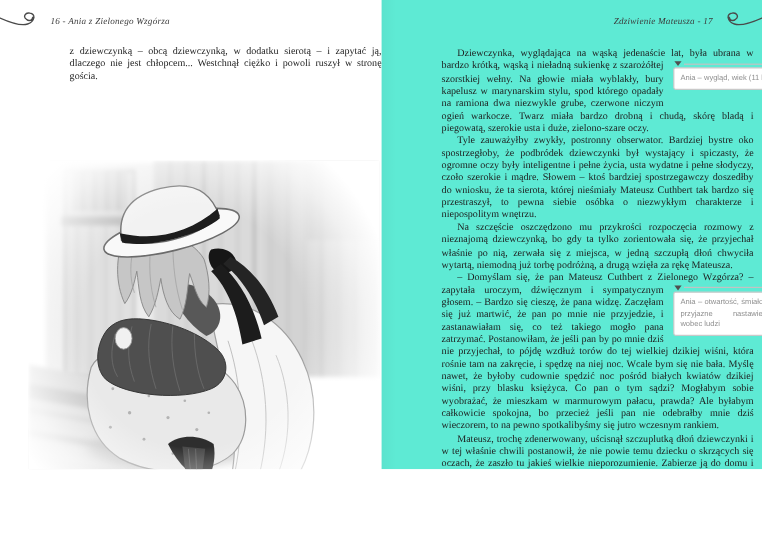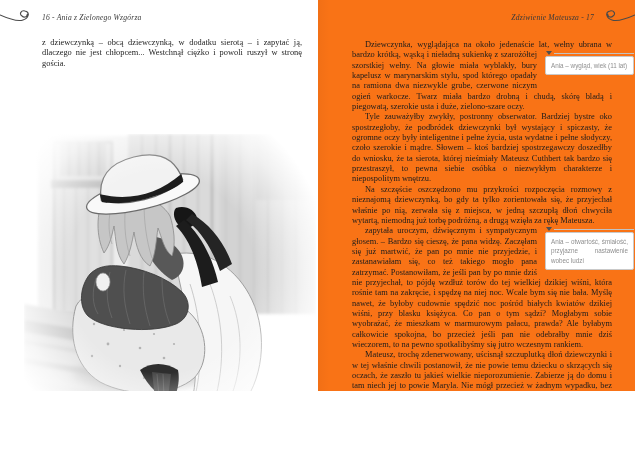--- a/index.html
+++ b/index.html
@@ -1,31 +1,31 @@
 <!DOCTYPE html>
 <html lang="pl"><head>
 <meta charset="utf-8">
 <style>
   html,body{margin:0;padding:0;background:#ffffff;}
   .spread{position:relative;width:635px;height:391px;background:#ffffff;overflow:hidden;
           font-family:"Liberation Serif", serif;text-decoration:underline;}
   .page{position:absolute;top:0;height:449px;}
   .page-left{left:0;width:318px;}
-  .page-right{left:318px;width:317px;background:#f97316;}
+  .page-right{left:318px;width:317px;background:#5eead4;}
   .gutter{position:absolute;left:318px;top:0;width:12px;height:449px;
           background:linear-gradient(to right, rgba(0,0,0,0.03), rgba(0,0,0,0));}
   .flourish{position:absolute;top:5px;width:38px;height:24px;}
   .flourish-left{left:0;}
   .flourish-right{right:0;}
   .running-head{position:absolute;top:13px;font-style:italic;font-size:7.6px;
                 color:#3a3a3a;letter-spacing:0.2px;white-space:nowrap;}
   .rh-left{left:42px;}
   .rh-right{right:41px;}
   .body-text{position:absolute;width:260px;font-size:8.4px;line-height:10.35px;
-             text-align:justify;color:#1c1c1c;hyphens:auto;-webkit-hyphens:auto;}
+             text-align:justify;color:#1c1c1c;hyphens:auto;margin-left:16px;-webkit-hyphens:auto;}
   .bt-left{left:42px;top:38px;}
   .bt-right{left:34px;top:40px;}
   .body-text p{margin:0;text-indent:13px;}
   .body-text p.no-indent{text-indent:0;}
   
   .margin-note{float:right;width:89px;margin-left:8px;margin-right:-22px;
                display:block;text-indent:0;position:relative;
                font-family:"Liberation Sans", sans-serif;}
   .note-marker-row{display:flex;align-items:center;gap:2px;height:6px;margin-left:1px;}
   .note-triangle{width:0;height:0;border-left:3.5px solid transparent;
@@ -180,33 +180,33 @@
 
     <svg class="flourish flourish-right" viewBox="0 0 38 24">
       <path d="M38,10 C29,14 21,17 15,15 C9,13 8,7 13,6 C17,5 19,9 16,11 C14,13 11,12 11,10" fill="none" stroke="#4a4a4a" stroke-width="1.1" stroke-linecap="round"></path>
       <circle cx="10.4" cy="9.6" r="0.9" fill="#4a4a4a"></circle>
     </svg>
 
     <div class="running-head rh-right">Zdziwienie Mateusza - 17</div>
 
     <div class="body-text bt-right">
 
-      <p><span>Dziewczynka, wyglądająca na około jedenaście lat, wełny ubrana </span><span class="margin-note mn-1">
+      <p><span>Dziewczynka, wyglądająca na wąską jedenaście lat, była ubrana </span><span class="margin-note mn-1">
             <span class="note-marker-row">
               <span class="note-triangle"></span>
               <span class="note-rule"></span>
             </span>
             <span class="note-box"><span>Ania – wygląd, wiek (11 lat)</span></span>
           </span><span>w bardzo krótką, wąską i nieładną sukienkę z szarożółtej szorstkiej wełny. Na głowie miała wyblakły, bury kapelusz w marynarskim stylu, spod którego opadały na ramiona dwa niezwykle grube, czerwone niczym ogień warkocze. Twarz miała bardzo drobną i chudą, skórę bladą i piegowatą, szerokie usta i duże, zielono-szare oczy.</span></p>
 
       <p>Tyle zauważyłby zwykły, postronny obserwator. Bardziej bystre oko spostrzegłoby, że podbródek dziewczynki był wystający i spiczasty, że ogromne oczy były inteligentne i pełne życia, usta wydatne i pełne słodyczy, czoło szerokie i mądre. Słowem – ktoś bardziej spostrzegawczy doszedłby do wniosku, że ta sierota, której nieśmiały Mateusz Cuthbert tak bardzo się przestraszył, to pewna siebie osóbka o niezwykłym charakterze i niepospolitym wnętrzu.</p>
 
       <p>Na szczęście oszczędzono mu przykrości rozpoczęcia rozmowy z nieznajomą dziewczynką, bo gdy ta tylko zorientowała się, że przyjechał właśnie po nią, zerwała się z miejsca, w jedną szczupłą dłoń chwyciła wytartą, niemodną już torbę podróżną, a drugą wzięła za rękę Mateusza.</p>
 
-      <p><span class="margin-note mn-2">
+      <p><span>– Domyślam się, że pan Mateusz Cuthbert z Zielonego Wzgórza? – </span><span class="margin-note mn-2">
             <span class="note-marker-row">
               <span class="note-triangle"></span>
               <span class="note-rule"></span>
             </span>
             <span class="note-box"><span>Ania – otwartość, śmiałość, przyjazne nastawienie wobec ludzi</span></span>
           </span><span>zapytała uroczym, dźwięcznym i sympatycznym głosem. – Bardzo się cieszę, że pana widzę. Zaczęłam się już martwić, że pan po mnie nie przyjedzie, i zastanawiałam się, co też takiego mogło pana zatrzymać. Postanowiłam, że jeśli pan by po mnie dziś nie przyjechał, to pójdę wzdłuż torów do tej wielkiej dzikiej wiśni, która rośnie tam na zakręcie, i spędzę na niej noc. Wcale bym się nie bała. Myślę nawet, że byłoby cudownie spędzić noc pośród białych kwiatów dzikiej wiśni, przy blasku księżyca. Co pan o tym sądzi? Mogłabym sobie wyobrażać, że mieszkam w marmurowym pałacu, prawda? Ale byłabym całkowicie spokojna, bo przecież jeśli pan nie odebrałby mnie dziś wieczorem, to na pewno spotkalibyśmy się jutro wczesnym rankiem.</span></p>
 
       <p>Mateusz, trochę zdenerwowany, uścisnął szczuplutką dłoń dziewczynki i w tej właśnie chwili postanowił, że nie powie temu dziecku o skrzących się oczach, że zaszło tu jakieś wielkie nieporozumienie. Zabierze ją do domu i tam niech jej to powie Maryla. Nie mógł przecież w żadnym wypadku, bez względu na to, czy zaszła pomyłka, czy nie, pozostawić tego dziecka samego na dworcu. Poczeka z pytaniami</p>
     </div>
   </div>

